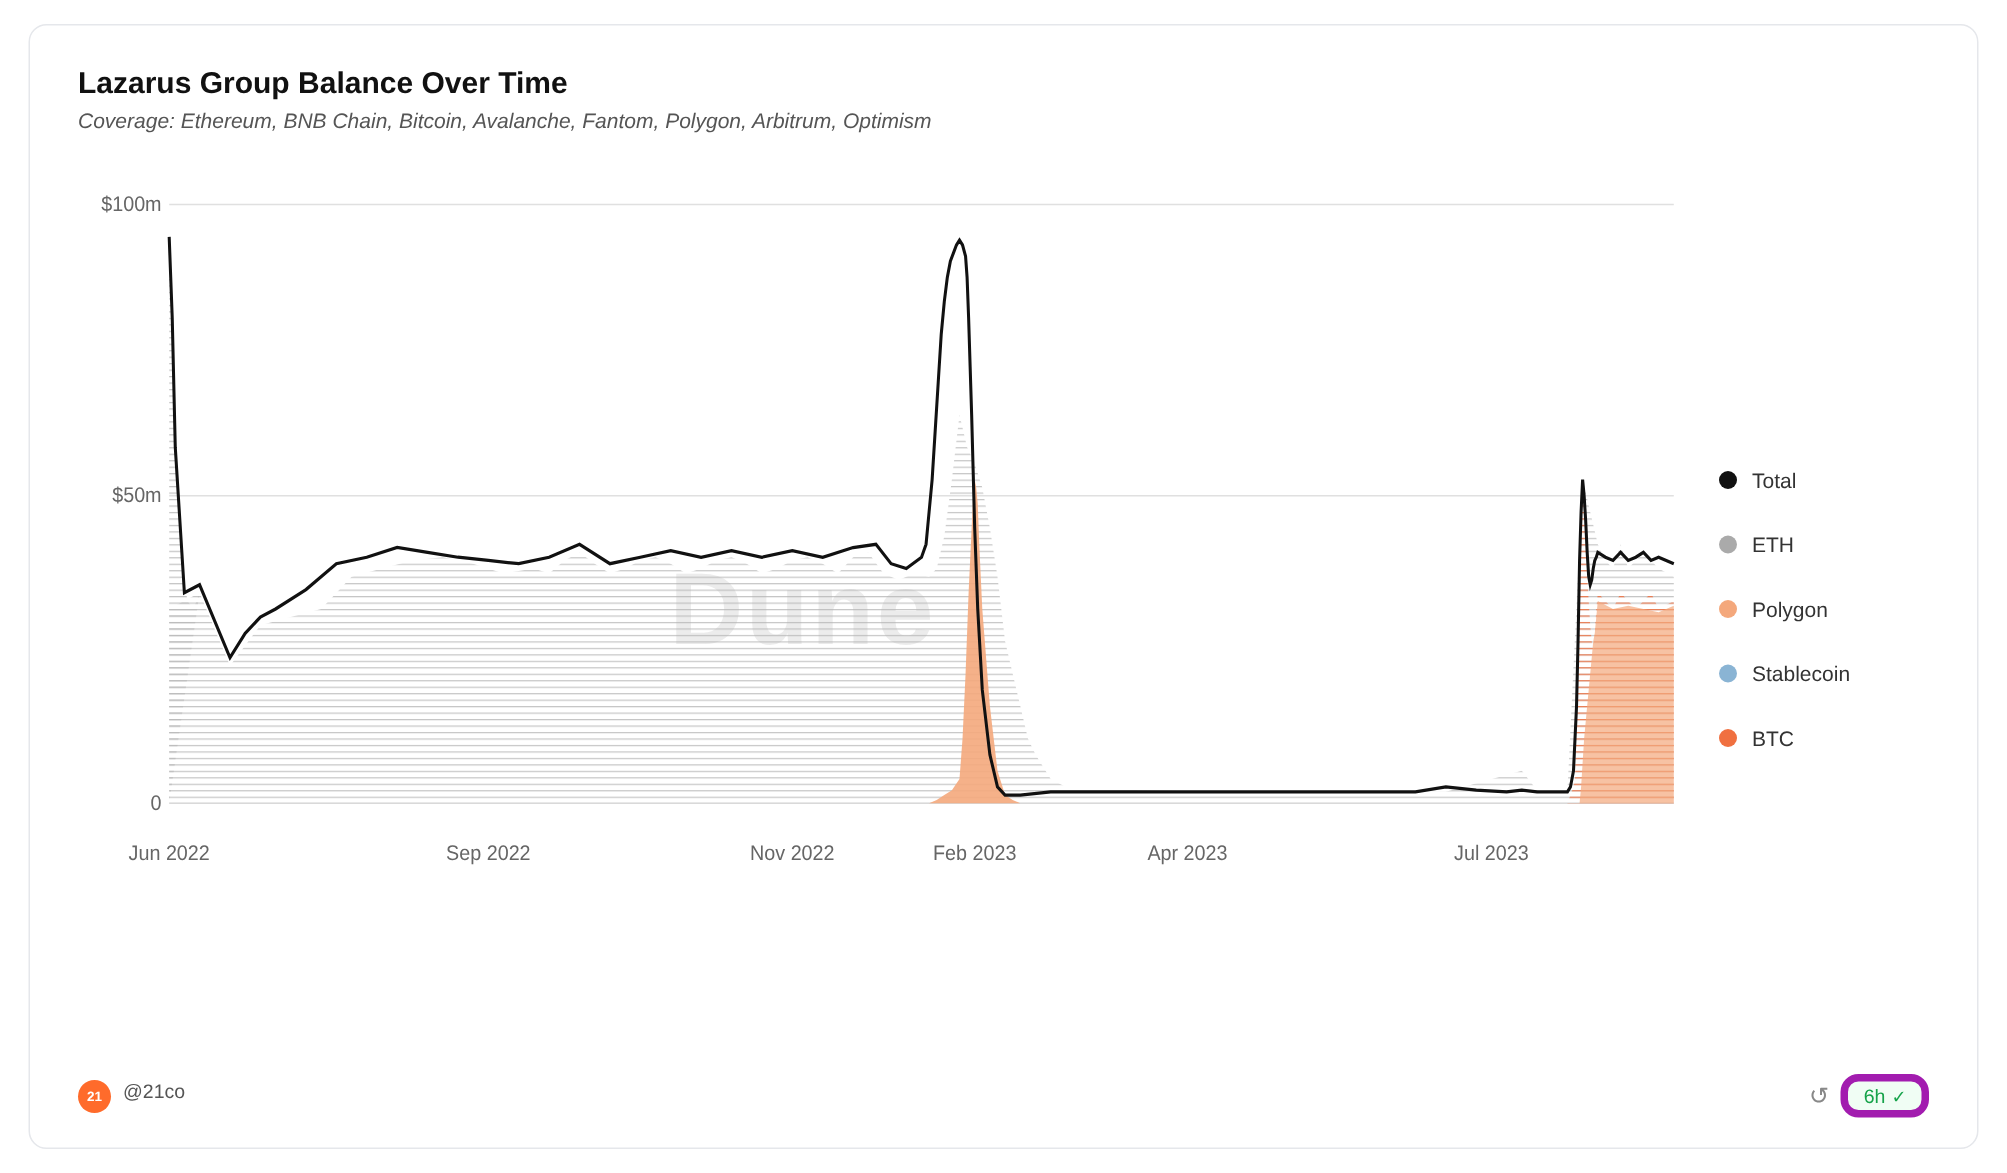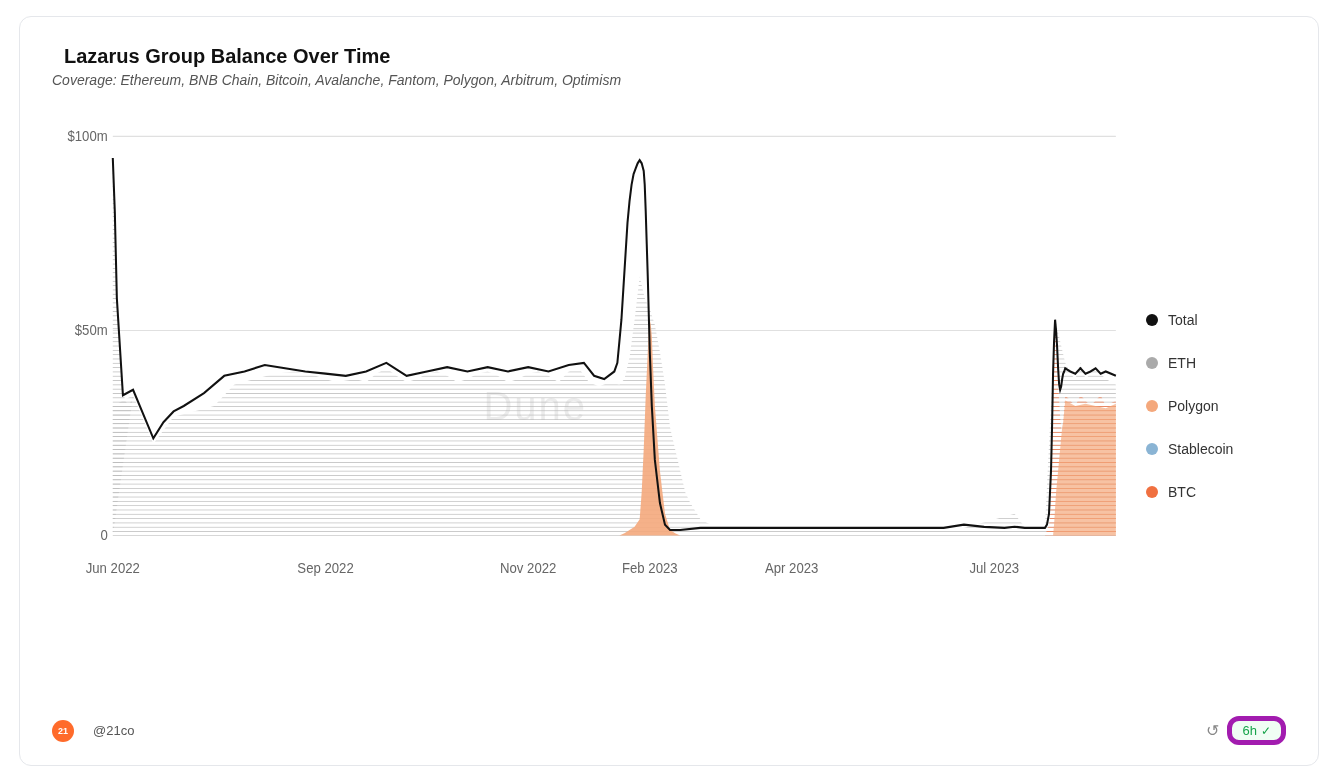--- a/index.html
+++ b/index.html
@@ -21,21 +21,20 @@
       padding: 28px 32px 20px 32px;
       position: relative;
       display: flex;
       flex-direction: column;
     }
     .title {
       font-size: 20px;
       font-weight: 700;
       color: #111;
       margin-bottom: 4px;
-      margin-left: 12px;
     }
     .subtitle {
       font-size: 14px;
       color: #555;
       font-style: italic;
       margin-bottom: 16px;
     }
     .chart-area {
       flex: 1;
       display: flex;
@@ -68,22 +67,21 @@
       flex-shrink: 0;
     }
     .footer {
       display: flex;
       align-items: center;
       justify-content: space-between;
       margin-top: 8px;
     }
     .footer-left {
       display: flex;
-      align-items: center;
-      gap: 19px;
+      gap: 8px;
       font-size: 13px;
       color: #555;
     }
     .avatar {
       width: 22px;
       height: 22px;
       background: #ff6b2b;
       border-radius: 50%;
       display: flex;
       align-items: center;
@@ -119,22 +117,22 @@
     }
     svg.chart-svg {
       width: 100%;
       height: 100%;
     }
     .watermark {
       position: absolute;
       top: 50%;
       left: 45%;
       transform: translate(-50%, -50%);
-      font-size: 40px;
-      font-weight: 400;
+      font-size: 68px;
+      font-weight: 700;
       color: rgba(180,180,180,0.25);
       pointer-events: none;
       user-select: none;
       letter-spacing: 2px;
     }
   </style>
 </head>
 <body>
 
 <div class="card">

